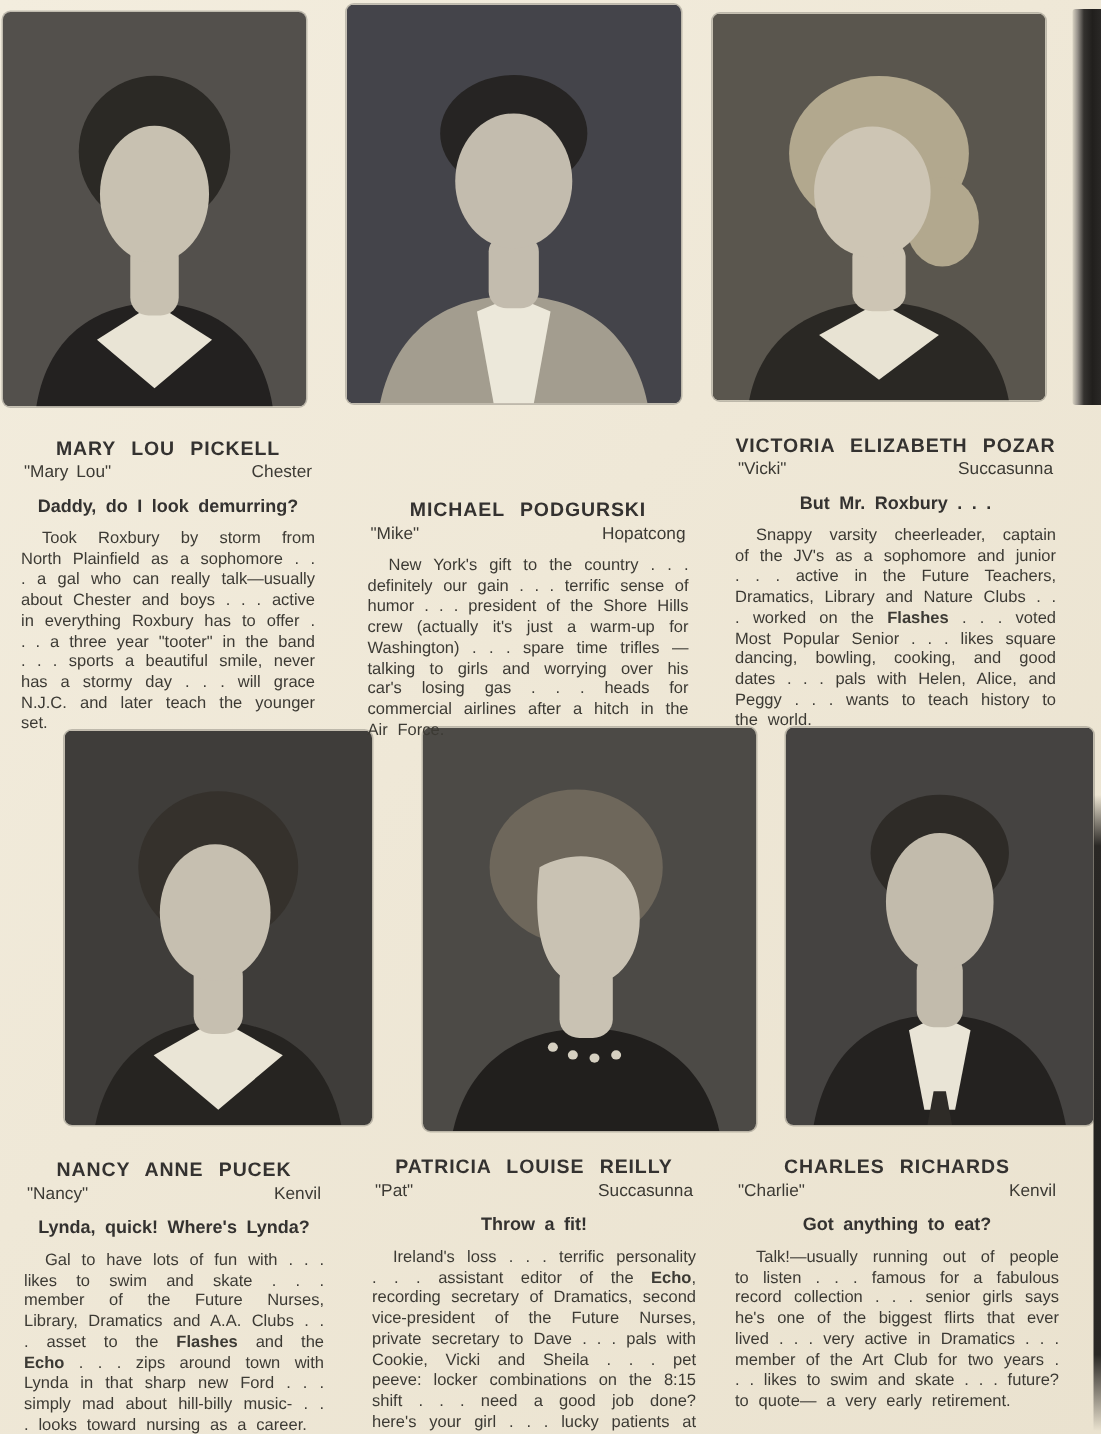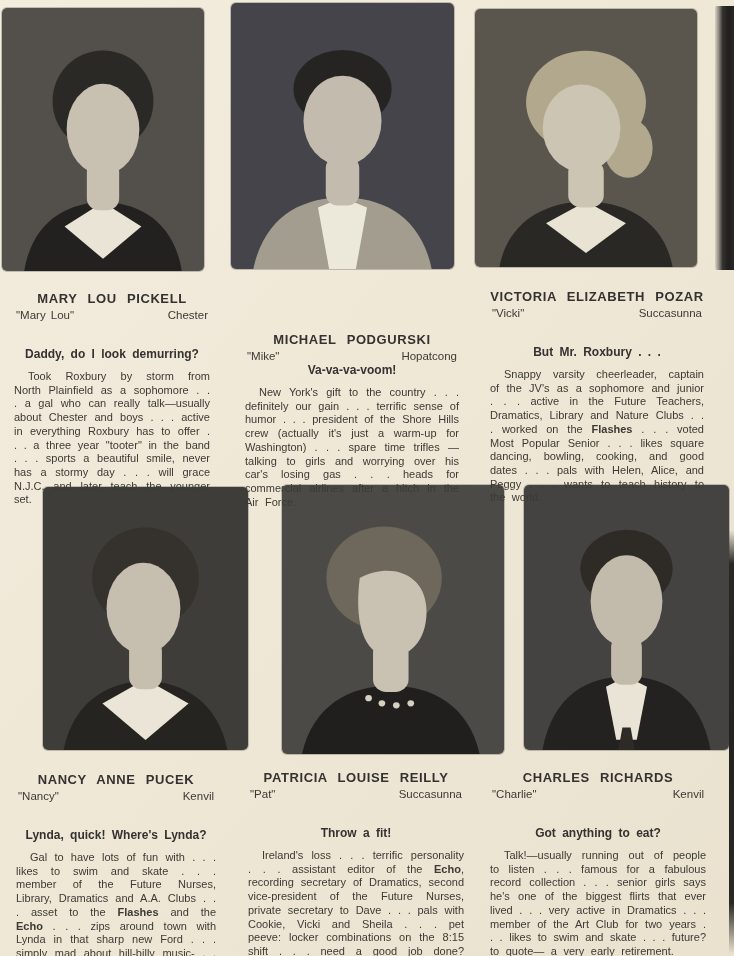--- a/index.html
+++ b/index.html
@@ -42,21 +42,21 @@
   .t6{left:490px;top:770px;width:216px;}
   .name{
     font-weight:bold;font-size:13px;letter-spacing:.6px;word-spacing:6px;
     color:#343230;
   }
   .meta{
     display:flex;justify-content:space-between;
     font-size:11.5px;margin-top:3px;padding:0 2px;word-spacing:2px;
   }
   .quote{
-    font-weight:bold;font-size:12px;margin-top:26px;word-spacing:3px;color:#343230;
+    font-weight:bold;font-size:12px;margin-top:9px;word-spacing:3px;color:#343230;
   }
   .tight .quote{margin-top:1px;}
   .bio{
     text-align:justify;font-size:11px;line-height:13.7px;
     margin-top:9px;text-indent:14px;word-spacing:3.5px;
   }
   
   .pagenum{
     position:absolute;left:24px;top:956px;
     font-weight:normal;font-size:19px;color:#343230;
@@ -156,21 +156,20 @@
     <div class="quote">Daddy, do I look demurring?</div>
     <div class="bio"><span>Took Roxbury by storm from North Plainfield as a sophomore . . . a gal who can really talk—usually about Chester and boys . . . active in everything Roxbury has to offer . . . a three year "tooter" in the band . . . sports a beautiful smile, never has a stormy day . . . will grace N.J.C. and later teach the younger set.</span></div>
   </div>
 
   <div class="tblock t2 tight">
     <div class="name">MICHAEL PODGURSKI</div>
     <div class="meta">
       <span>"Mike"</span>
       <span>Hopatcong</span>
     </div>
-    <div class="quote">Va-va-va-voom!</div>
     <div class="bio"><span>New York's gift to the country . . . definitely our gain . . . terrific sense of humor . . . president of the Shore Hills crew (actually it's just a warm-up for Washington) . . . spare time trifles —talking to girls and worrying over his car's losing gas . . . heads for commercial airlines after a hitch in the Air Force.</span></div>
   </div>
 
   <div class="tblock t3">
     <div class="name">VICTORIA ELIZABETH POZAR</div>
     <div class="meta">
       <span>"Vicki"</span>
       <span>Succasunna</span>
     </div>
     <div class="quote">But Mr. Roxbury . . .</div>

